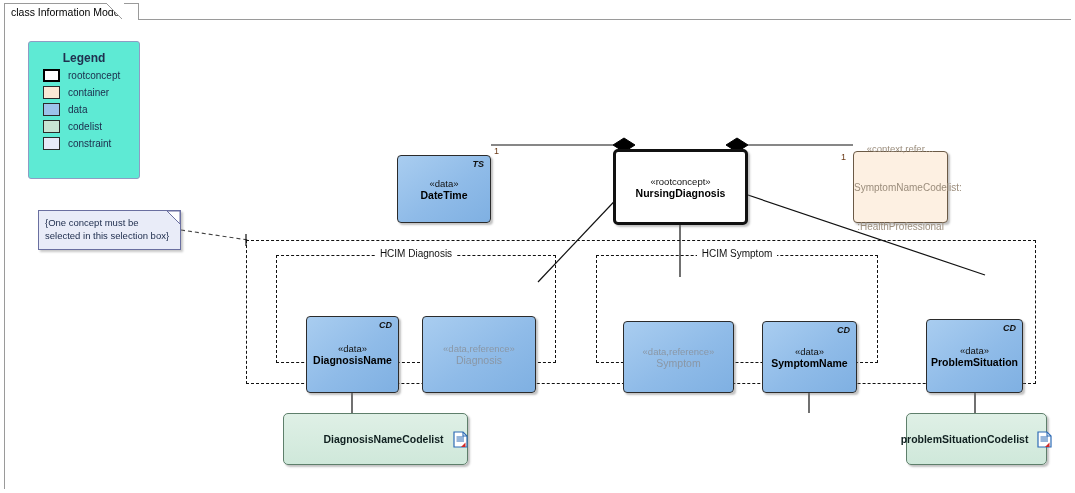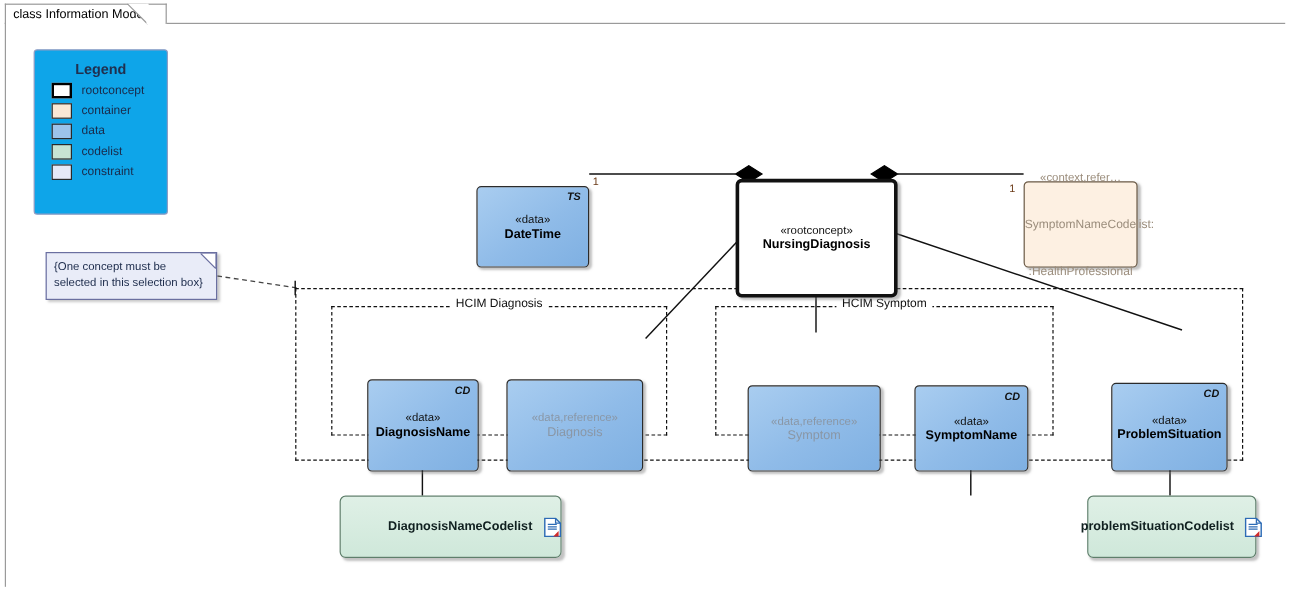--- a/index.html
+++ b/index.html
@@ -31,21 +31,21 @@
     position:absolute;left:106px;top:3px;width:18px;height:18px;
     overflow:hidden;
   }
 
   
   #wires{position:absolute;left:0;top:0;width:1075px;height:493px;pointer-events:none;}
 
   
   .legend{
     position:absolute;left:28px;top:41px;width:112px;height:138px;
-    background:#0ea5e9;border:1px solid #8f9cc4;border-radius:3px;
+    background:#5eead4;border:1px solid #8f9cc4;border-radius:3px;
     box-sizing:border-box;
   }
   .legend-title{
     text-align:center;font-weight:bold;font-size:12px;color:#20304f;
     margin-top:9px;
   }
   .legend-row{
     display:flex;align-items:center;margin:4px 0 0 14px;
   }
   .legend-swatch{
@@ -215,21 +215,21 @@
     <div class="group-title">HCIM Symptom</div>
   </div>
 
   <div class="uml box-data center-text" style="left:397px;top:111px;width:94px;height:68px;">
     <span class="corner">TS</span>
     <div class="stereo">«data»</div>
     <div class="cname">DateTime</div>
   </div>
   <div class="mult" style="left:494px;top:146px;">1</div>
 
-  <div class="uml box-root center-text" style="left:613px;top:105px;width:135px;height:99px;">
+  <div class="uml box-root center-text" style="left:613px;top:105px;width:135px;height:76px;">
     <div class="stereo">«rootconcept»</div>
     <div class="cname">NursingDiagnosis</div>
   </div>
 
   <div class="uml box-context center-text" style="left:853px;top:107px;width:95px;height:72px;">
     <div class="stereo">«context,refer…</div>
     <div class="cname">SymptomNameCodelist:</div>
     <div class="cname">:HealthProfessional</div>
   </div>
   <div class="mult" style="left:841px;top:152px;">1</div>

